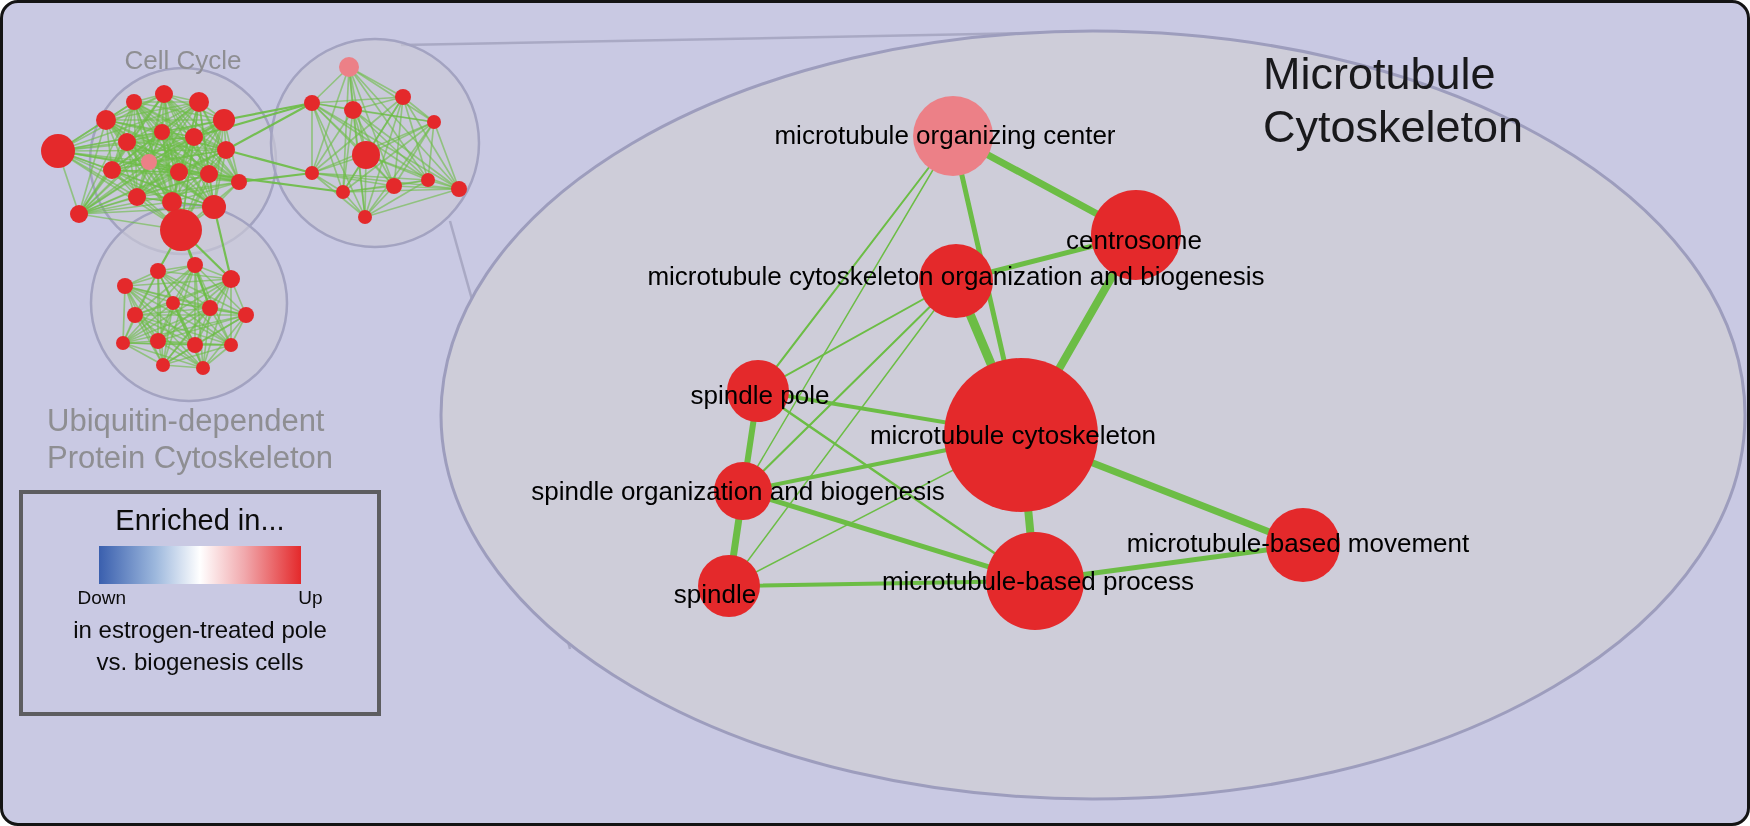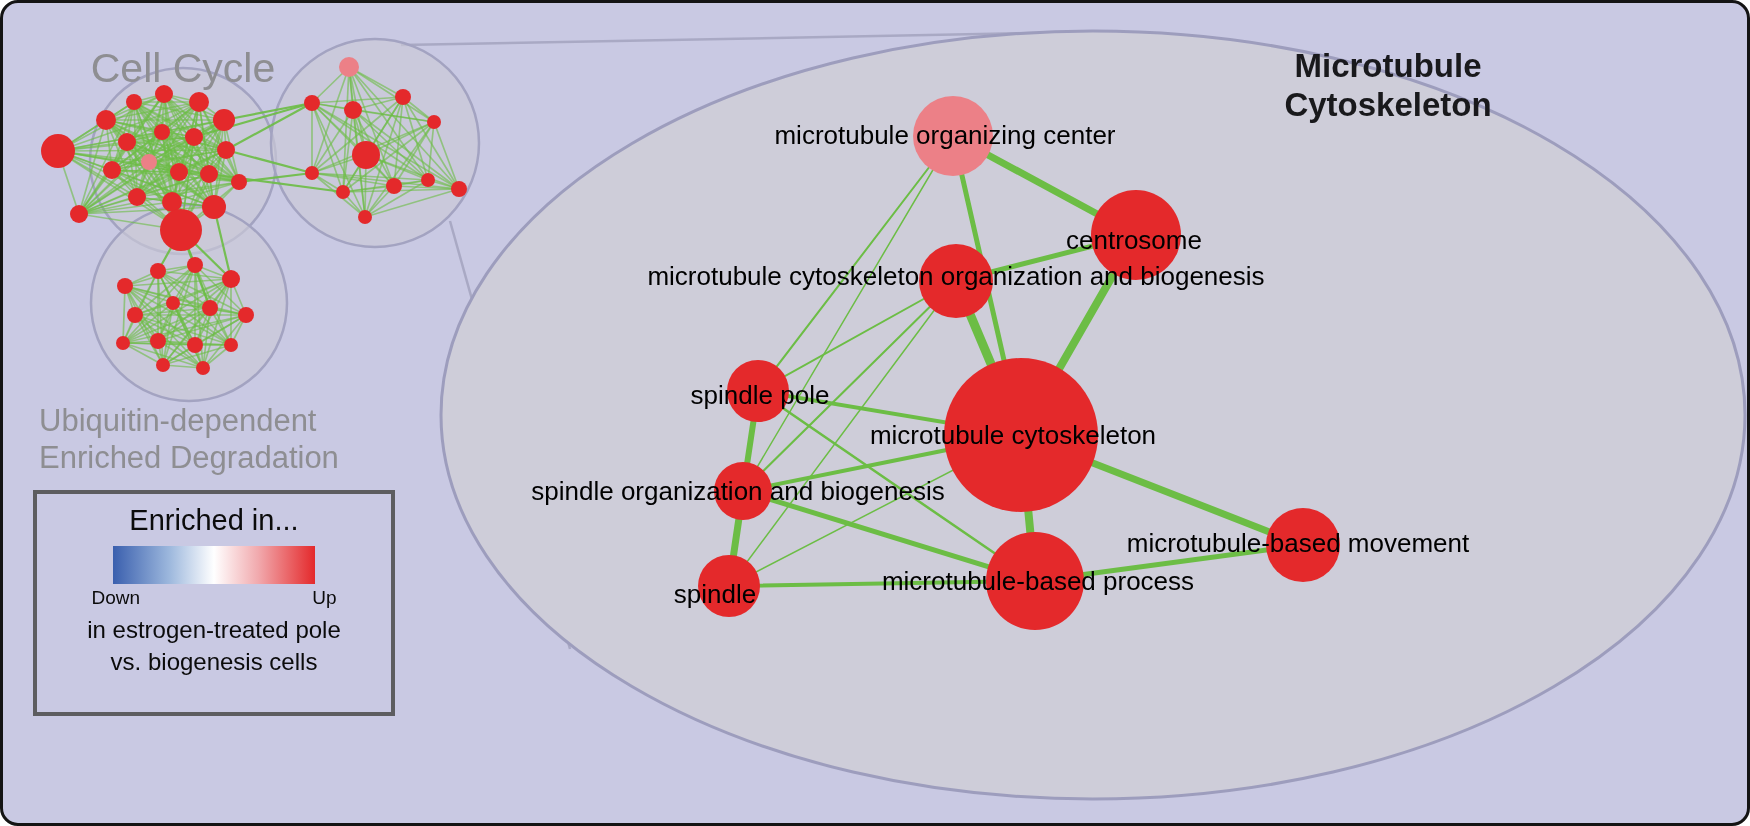--- a/index.html
+++ b/index.html
@@ -15,32 +15,32 @@
   }
   .figure svg { position: absolute; left: 0; top: 0; }
   .node-label {
     font-size: 26px;
     fill: #000000;
     font-family: "Liberation Sans", sans-serif;
   }
   .overlay { position: absolute; }
   .cc-label {
     left: 60px; top: 42px; width: 240px;
-    text-align: center; font-size: 41px;
+    text-align: center; font-size: 26px;
   }
   .ub-label {
-    left: 36px; top: 400px;
+    left: 44px; top: 400px;
     font-size: 31px; line-height: 1.18;
   }
   .mt-title {
     left: 1260px; top: 44px; width: 250px;
-    text-align: center; font-size: 33px; line-height: 1.18; font-weight: bold;
+    text-align: left; font-size: 45px; line-height: 1.18;
   }
   .legend {
-    left: 30px; top: 487px; width: 362px; height: 226px;
+    left: 16px; top: 487px; width: 362px; height: 226px;
     box-sizing: border-box;
     border: 4px solid #5d5d60;
     text-align: center;
     color: #0b0b0b;
   }
   .legend-title { margin-top: 10px; font-size: 29px; }
   .legend-bar { width: 202px; height: 38px; margin: 9px auto 0; }
   .legend-row {
     display: flex; justify-content: space-between;
     width: 245px; margin: 3px auto 0; font-size: 19px;
@@ -517,21 +517,21 @@
         <text x="712" y="600" text-anchor="middle" class="node-label">spindle</text>
         <text x="1035" y="587" text-anchor="middle" class="node-label">microtubule-based process</text>
         <text x="1295" y="549" text-anchor="middle" class="node-label">microtubule-based movement</text>
       </g>
   </svg>
 
   <div class="overlay cc-label" style="color: rgb(142, 142, 146);">Cell Cycle</div>
 
   <div class="overlay ub-label" style="color: rgb(142, 142, 146);">
     <div>Ubiquitin-dependent</div>
-    <div>Enriched Degradation</div>
+    <div>Protein Cytoskeleton</div>
   </div>
 
   <div class="overlay mt-title" style="color: rgb(25, 25, 28);">
     <div>Microtubule</div>
     <div>Cytoskeleton</div>
   </div>
 
   <div class="overlay legend">
     <div class="legend-title">Enriched in...</div>
     <div class="legend-bar" style="background: linear-gradient(to right, rgb(58, 95, 174) 0%, rgb(157, 184, 221) 28%, rgb(255, 255, 255) 50%, rgb(241, 169, 173) 72%, rgb(228, 41, 43) 100%);"></div>

